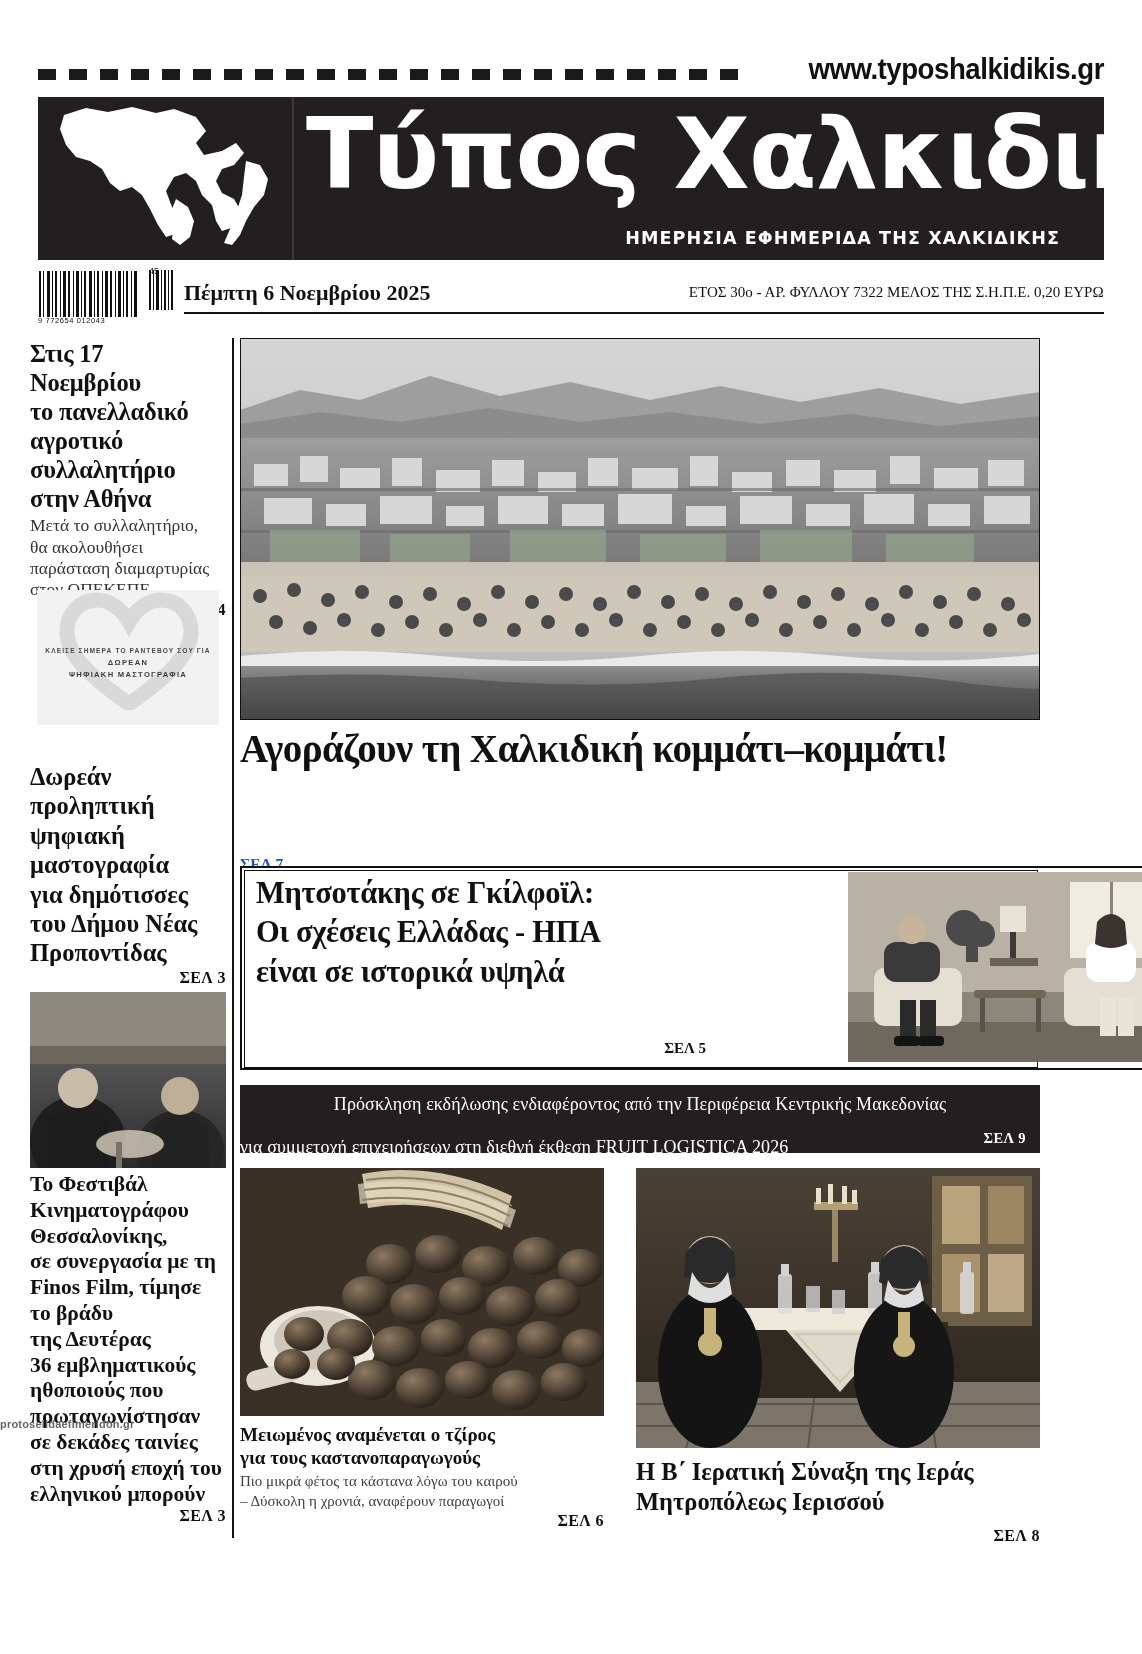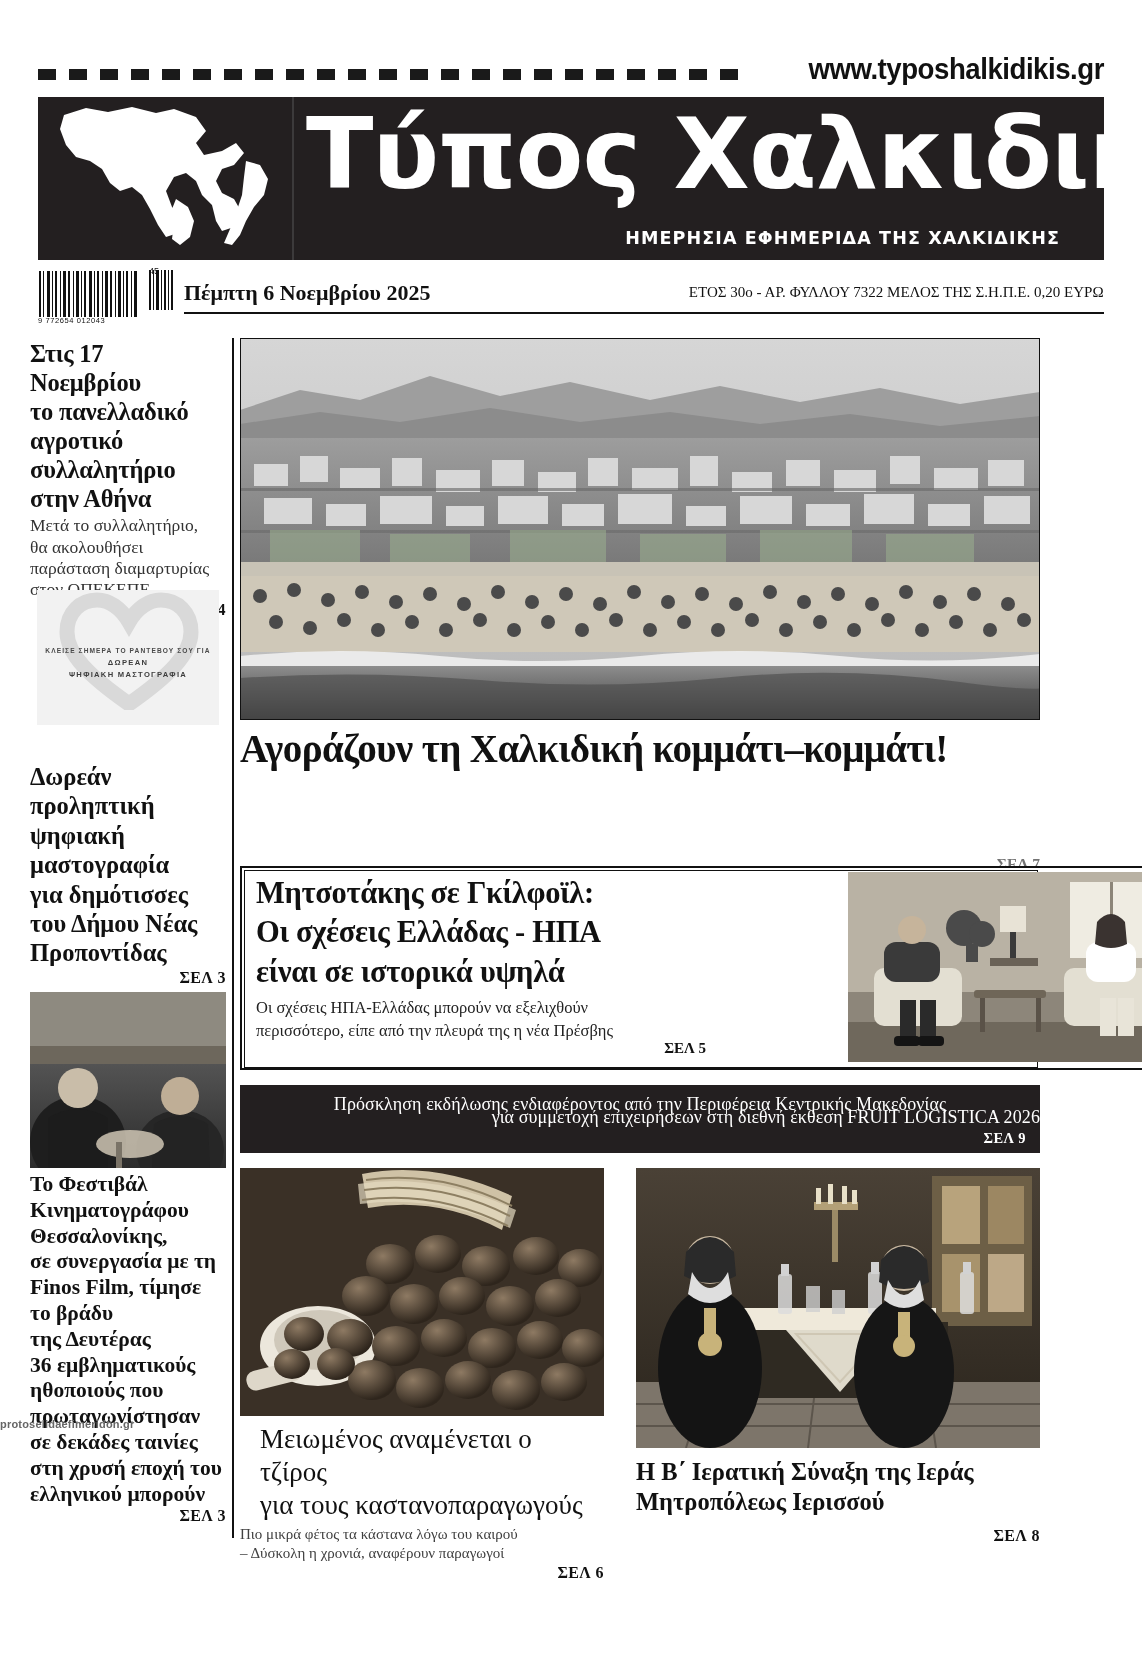--- a/index.html
+++ b/index.html
@@ -162,22 +162,22 @@
   .main-head{
     position:absolute;left:240px;top:728px;width:800px;
     font-weight:bold;font-size:39px;line-height:1.1;color:#111;
     letter-spacing:-0.6px;white-space:nowrap;
   }
   .main-deck{
     position:absolute;left:240px;top:778px;width:800px;
     font-size:25.5px;line-height:1.33;color:#1c1c1c;
   }
   .main-sel{
-    position:absolute;left:240px;top:855px;width:800px;text-align:right;
-    font-weight:bold;font-size:15.5px;color:#737373;
+    position:absolute;left:240px;top:855px;width:800px;text-align:left;
+    font-weight:bold;font-size:15.5px;color:#1d4ed8;
   }
 
   
   .mbox{
     position:absolute;left:240px;top:866px;width:944px;height:204px;
     border:2px solid #111;box-sizing:border-box;background:#fff;padding-left:44px;
   }
   .mbox-inner{
     position:absolute;left:2px;top:2px;width:794px;height:198px;
     border:1px solid #111;box-sizing:border-box;
@@ -203,33 +203,33 @@
   
   .fbanner{
     position:absolute;left:240px;top:1085px;width:800px;height:68px;
     background:#231f20;color:#ffffff;
   }
   .fbanner .l1{
     position:absolute;left:0;top:9px;width:800px;text-align:center;
     font-size:18px;letter-spacing:0.1px;
   }
   .fbanner .l2{
-    position:absolute;left:0;top:22px;width:800px;text-align:right;
+    position:absolute;left:0;top:52px;width:800px;text-align:left;
     font-size:18px;letter-spacing:0.1px;
   }
   .fbanner .sel{
     position:absolute;right:14px;top:45px;
     font-weight:bold;font-size:14.5px;color:#fff;
   }
 
   
   .bl{position:absolute;left:240px;top:1168px;width:364px;}
   .bl .ph{width:364px;height:248px;background:#bbb;overflow:hidden;position:relative;}
   .bl .h{
-    margin-top:7px;font-weight:normal;font-size:27px;line-height:1.22;color:#111;margin-left:20px;
+    margin-top:7px;font-weight:bold;font-size:19px;line-height:1.22;color:#111;
   }
   .bl .d{
     margin-top:3px;font-size:15px;line-height:1.28;color:#404040;
   }
   .bl .sel{margin-top:1px;}
 
   .br{position:absolute;left:636px;top:1168px;width:404px;}
   .br .ph{width:404px;height:280px;background:#a5a5a5;overflow:hidden;position:relative;}
   .br .h{
     margin-top:9px;font-weight:bold;font-size:24.5px;line-height:1.22;color:#111;
@@ -551,24 +551,20 @@
   <div class="main-head">Αγοράζουν τη Χαλκιδική κομμάτι–κομμάτι!</div>
   <div class="main-sel">ΣΕΛ 7</div>
 
   <div class="mbox">
     <div class="mbox-inner"></div>
     <div class="mbox-head">
       <div>Μητσοτάκης σε Γκίλφοϊλ:</div>
       <div>Οι σχέσεις Ελλάδας - ΗΠΑ</div>
       <div>είναι σε ιστορικά υψηλά</div>
     </div>
-    <div class="mbox-deck">
-      <div>Οι σχέσεις ΗΠΑ-Ελλάδας μπορούν να εξελιχθούν</div>
-      <div>περισσότερο, είπε από την πλευρά της η νέα Πρέσβης</div>
-    </div>
     <div class="mbox-sel">ΣΕΛ 5</div>
     <div class="mbox-photo">
       <svg width="330" height="190" viewBox="0 0 330 190" preserveAspectRatio="none">
         <defs>
           <linearGradient id="rm" x1="0" y1="0" x2="0" y2="1">
             <stop offset="0%" stop-color="#c9c3b6"></stop>
               <stop offset="70%" stop-color="#9e978a"></stop>
             <stop offset="100%" stop-color="#7e776b"></stop>
           </linearGradient>
         </defs>

